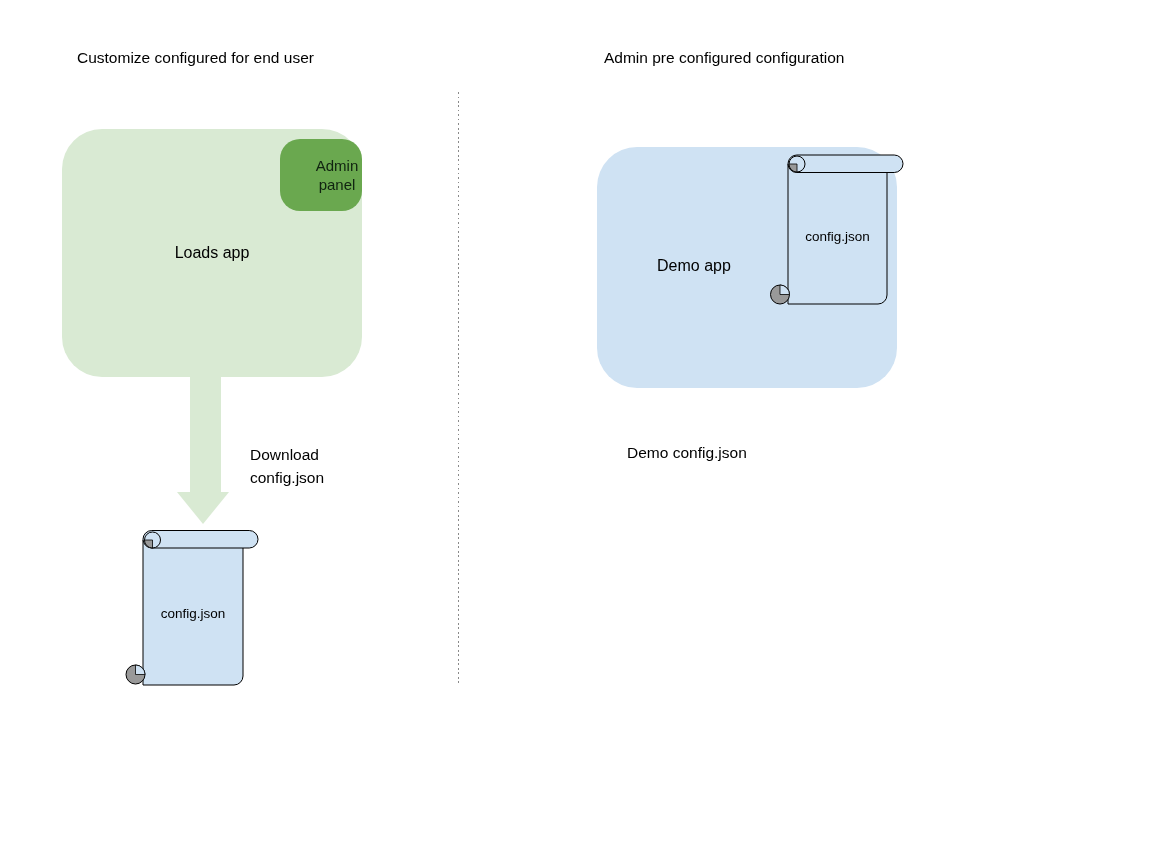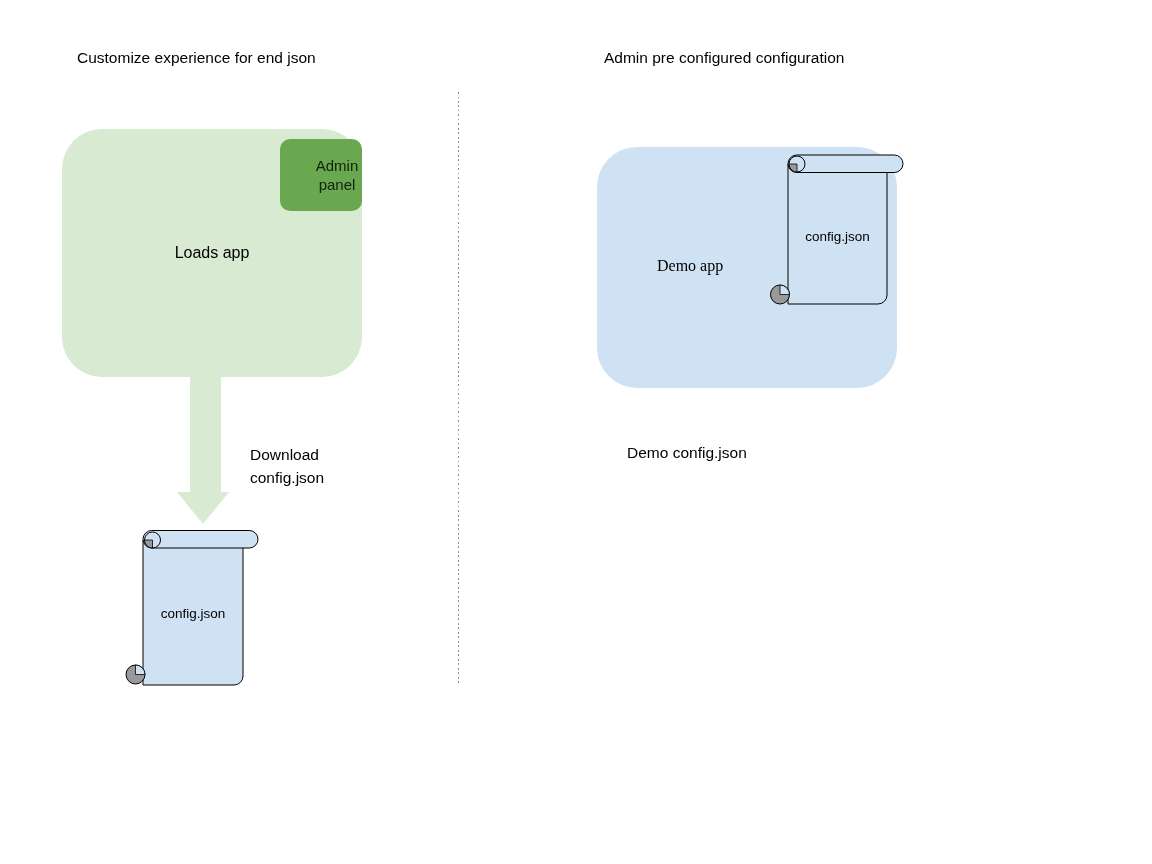--- a/index.html
+++ b/index.html
@@ -47,21 +47,21 @@
   }
   .admin-box .app-label {
     font-size: 16px;
     color: var(--text);
   }
   .admin-panel-badge {
     position: absolute;
     left: 218px; top: 10px;
     width: 82px; height: 72px;
     background: var(--panel-green);
-    border-radius: 10px;
+    border-radius: 20px;
     display: flex;
     align-items: center;
     justify-content: center;
     text-align: center;
     padding-left: 32px;
   }
   .admin-panel-badge .badge-label {
     font-size: 15px;
     line-height: 19px;
     color: #102310;
@@ -74,21 +74,20 @@
     width: 300px; height: 241px;
     background: var(--demo-blue);
     border-radius: 40px;
   }
   .demo-box .app-label {
     position: absolute;
     left: 60px; top: 110px;
     font-size: 16px;
     color: var(--text);
     white-space: nowrap;
-    font-family: Liberation Serif, serif;
   }
 
   .arrow-svg { position: absolute; left: 170px; top: 377px; }
   .arrow-label {
     position: absolute;
     left: 250px; top: 409px;
     font-size: 15.5px;
     line-height: 23px;
     color: var(--text);
     white-space: nowrap;
@@ -128,21 +127,21 @@
     font-size: 15.5px;
     color: var(--text);
     white-space: nowrap;
   }
 </style>
 </head>
 <body>
 
 <div class="canvas">
 
-  <div class="panel-title title-left">Customize experience for end json</div>
+  <div class="panel-title title-left">Customize configured for end user</div>
   <div class="panel-title title-right">Admin pre configured configuration</div>
 
   <div class="admin-box">
     <span class="app-label">Loads app</span>
     <div class="admin-panel-badge">
       <span class="badge-label">Admin panel</span>
     </div>
   </div>
 
   <svg class="arrow-svg" width="70" height="150" viewBox="0 0 70 150">

